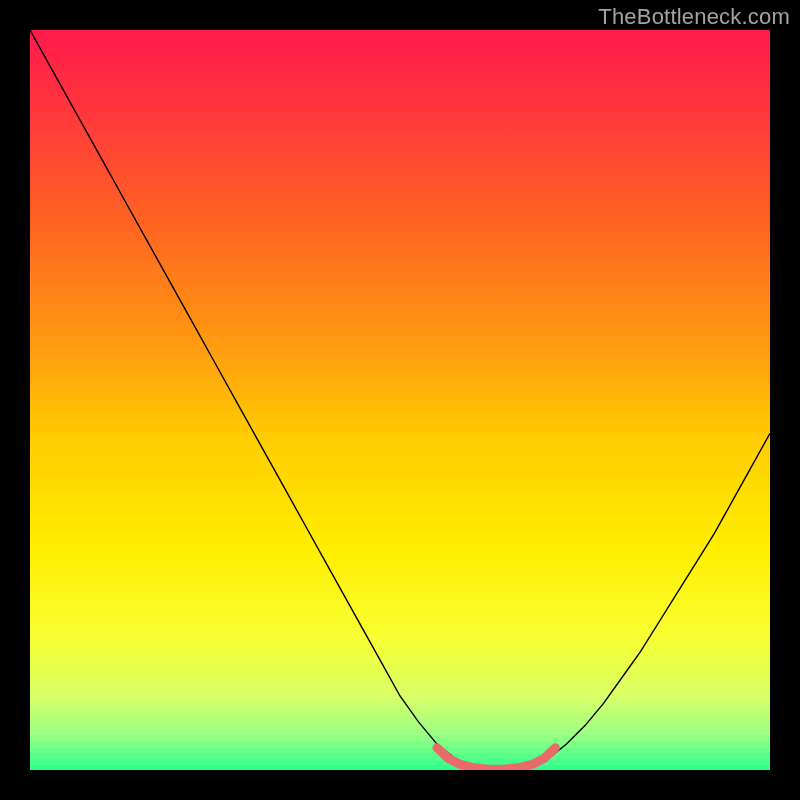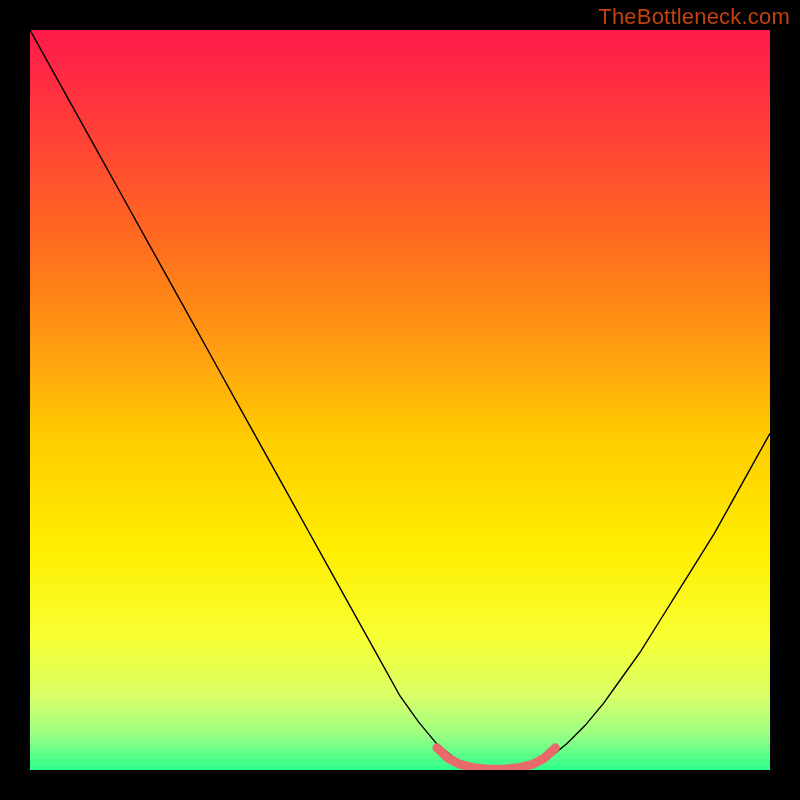--- a/index.html
+++ b/index.html
@@ -22,21 +22,21 @@
     left: 30px;
     top: 30px;
     width: 740px;
     height: 740px;
     overflow: hidden;
   }
   .watermark {
     position: absolute;
     top: 4px;
     right: 10px;
-    color: #c2410c;
+    color: #a3a3a3;
     font-size: 22px;
     font-weight: 500;
     letter-spacing: 0.2px;
     z-index: 5;
     text-align: right;
   }
   svg {
     display: block;
   }
 </style>

